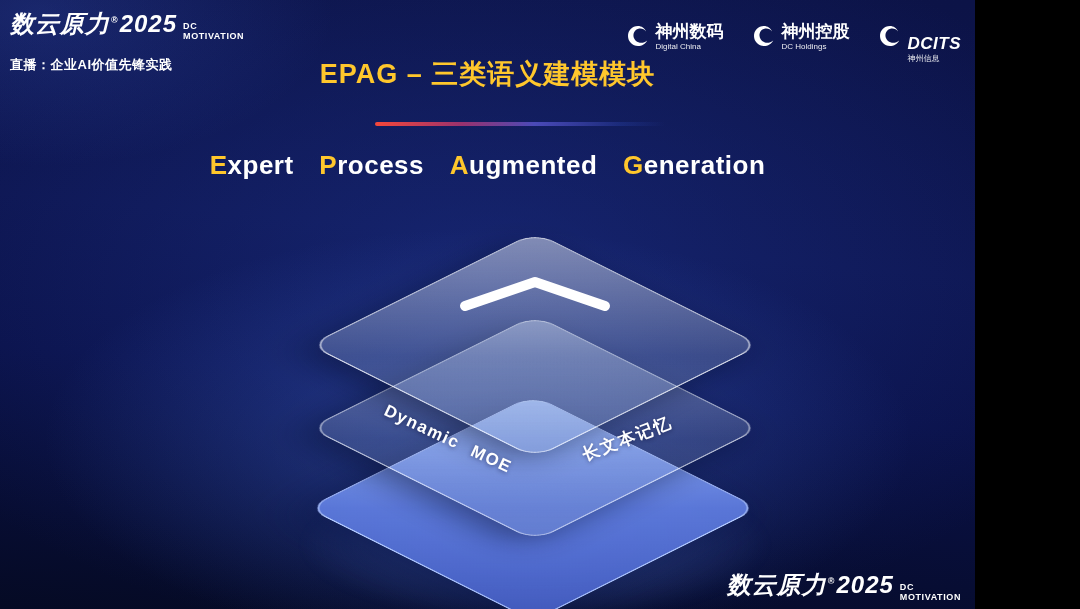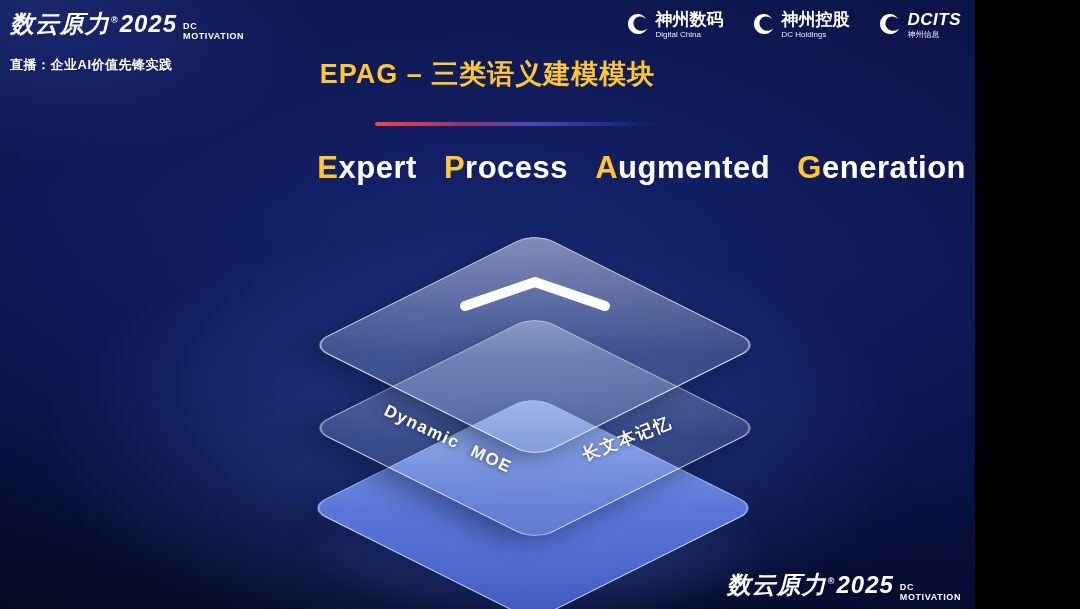--- a/index.html
+++ b/index.html
@@ -25,32 +25,32 @@
   .brand-main sup { font-size:9px; font-style:normal; vertical-align:super; margin:0 1px; }
   .brand-sub { display:flex; flex-direction:column; font-size:9px; font-weight:700; letter-spacing:0.6px; line-height:1.1; margin-top:14px; }
 
   
   .live-label { position:absolute; left:10px; top:56px; font-size:13px; font-weight:800; letter-spacing:0.5px; }
   .slide-title { position:absolute; top:56px; left:0; width:100%; text-align:center;
                  font-size:27px; font-weight:800; letter-spacing:1px; color:#ffc72c; }
   .divider { position:absolute; left:375px; top:122px; width:290px; height:4px; border-radius:2px;
              background:linear-gradient(90deg,#f5473a 0%, #99326e 30%, #4a4ab8 55%, rgba(50,80,200,0.25) 85%, rgba(50,80,200,0) 100%); }
 
-  .main-heading { position:absolute; top:150px; left:0; width:100%; text-align:right;
-                  font-size:31px; font-weight:600; letter-spacing:0.5px; color:#fff; }
+  .main-heading { position:absolute; top:150px; left:0; width:100%; text-align:center;
+                  font-size:26px; font-weight:600; letter-spacing:0.5px; color:#fff; }
   .main-heading .word { margin:0 9px; white-space:nowrap; }
   .main-heading .cap { color:#ffc72c; }
 
   
   .partners { position:absolute; top:10px; right:14px; display:flex; gap:28px; align-items:center; }
   .partner { display:flex; align-items:center; gap:6px; }
   .partner svg { width:24px; height:24px; flex:0 0 auto; }
   .partner-texts { display:flex; flex-direction:column; line-height:1.15; }
   .partner-name { font-size:17px; font-weight:700; white-space:nowrap; }
-  .partner-name.italic { font-style:italic; letter-spacing:0.5px; }
+  .partner-name.italic { font-style:italic; letter-spacing:0.5px;margin-top:24px; }
   .partner-sub { font-size:8px; opacity:0.92; white-space:nowrap; }
 
   
   .scene { position:absolute; inset:0; }
   .stack-glow { position:absolute; left:300px; top:470px; width:470px; height:150px; z-index:0;
                 background:radial-gradient(closest-side, rgba(110,150,255,0.35), rgba(110,150,255,0));
                 filter:blur(6px); }
   .layer { position:absolute; width:320px; height:320px; border-radius:26px;
            transform:rotateX(60deg) rotateZ(45deg); }
   .layer--top { left:375px; top:185px; z-index:3;

